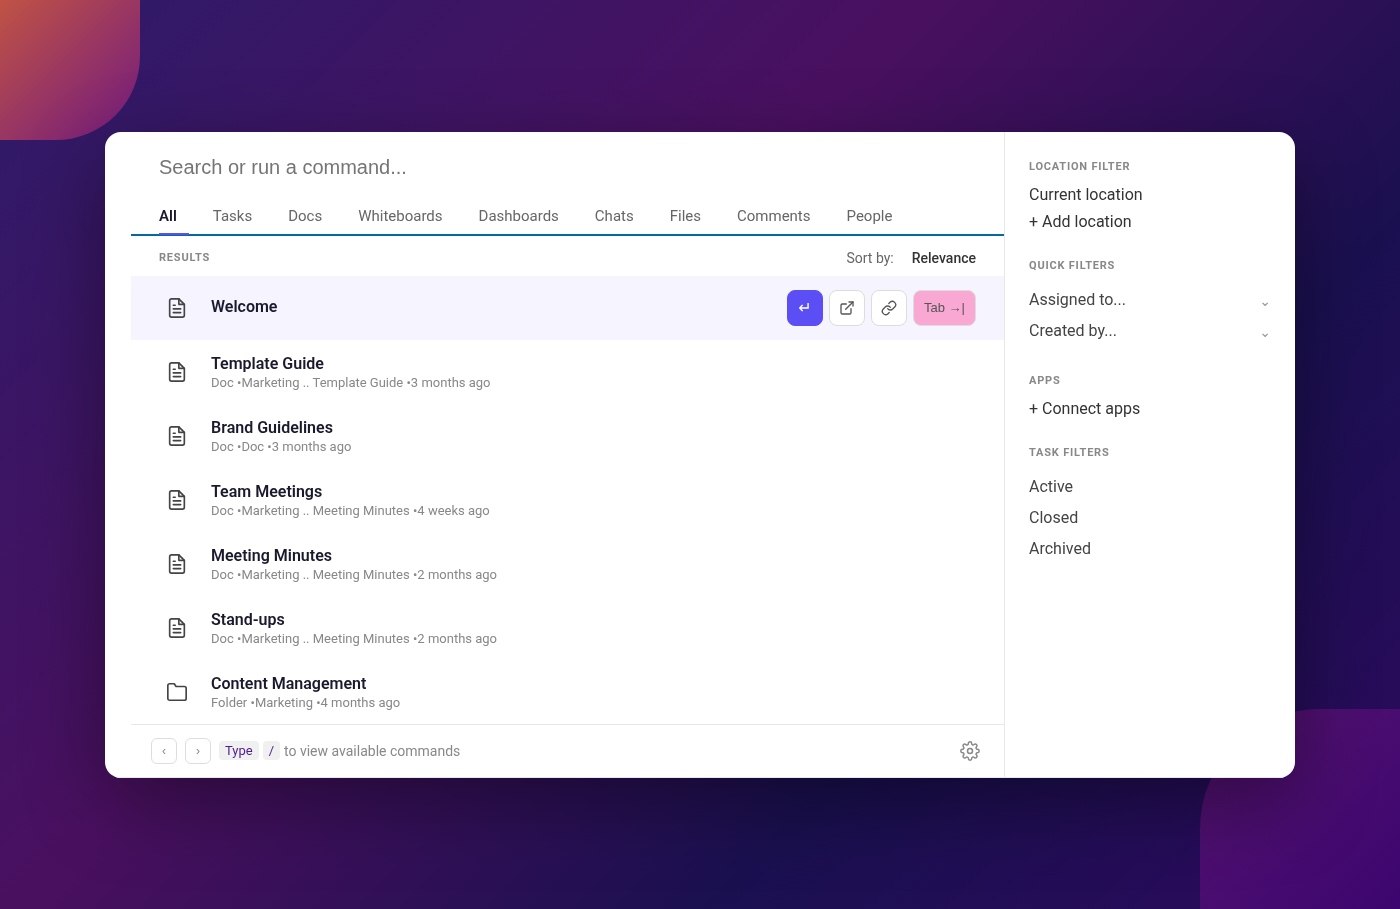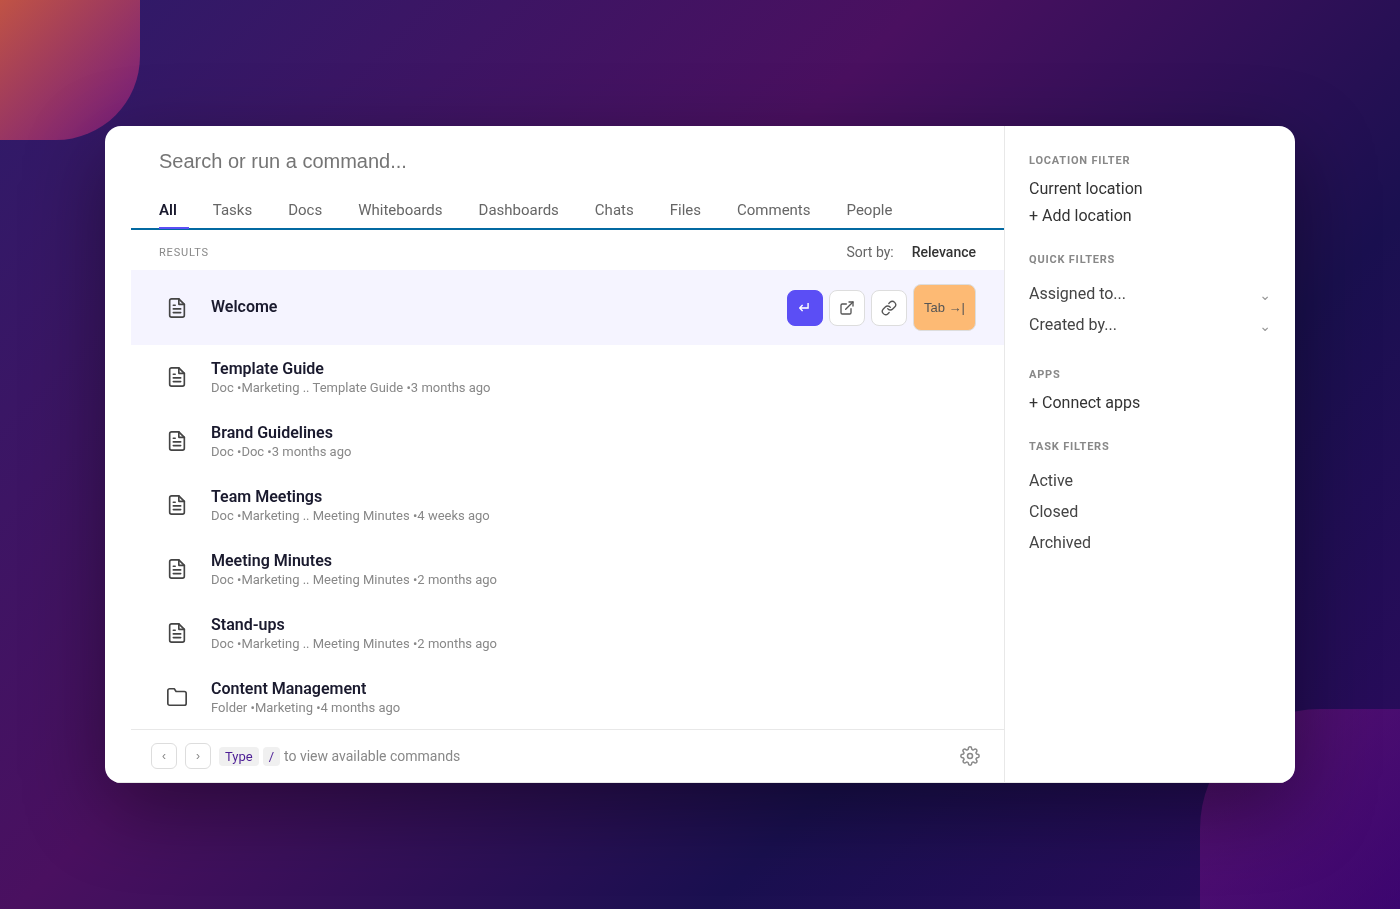--- a/index.html
+++ b/index.html
@@ -115,21 +115,21 @@
     
     .results-header {
       display: flex;
       align-items: center;
       justify-content: space-between;
       padding: 14px 28px 10px;
     }
 
     .results-label {
       font-size: 11px;
-      font-weight: 400;
+      font-weight: 700;
       color: #888;
       letter-spacing: 0.8px;
       text-transform: uppercase;
     }
 
     .sort-by {
       display: flex;
       align-items: center;
       gap: 18px;
       font-size: 14px;
@@ -206,24 +206,24 @@
       color: #555;
     }
 
     .action-btn.primary {
       background: #5b4ef5;
       border-color: #5b4ef5;
       color: #fff;
     }
 
     .action-btn-tab {
-      height: 47px;
+      height: 36px;
       border: 1px solid #ddd;
       border-radius: 8px;
-      background: #fdba74;
+      background: #f9a8d4;
       display: flex;
       align-items: center;
       justify-content: center;
       cursor: pointer;
       font-size: 13px;
       color: #555;
       padding: 0 10px;
       gap: 4px;
       font-weight: 500;
     }

